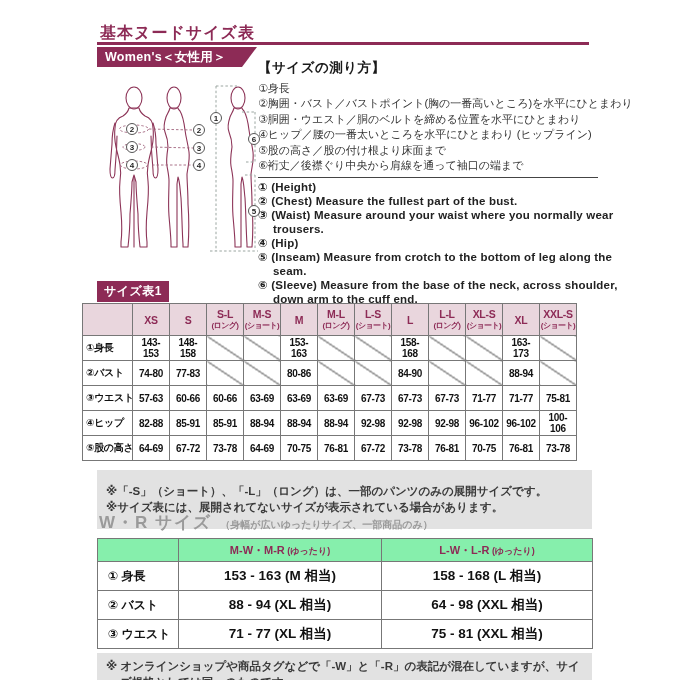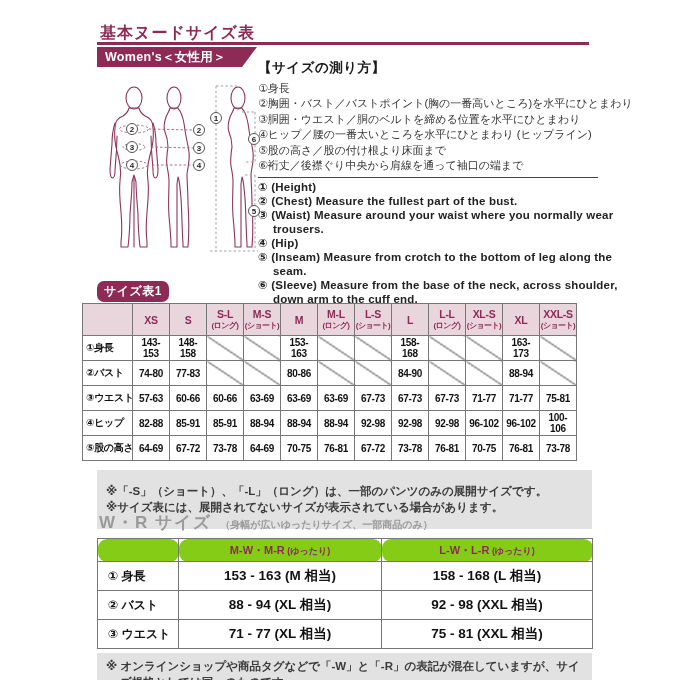--- a/index.html
+++ b/index.html
@@ -21,21 +21,21 @@
   .m-heading{font-size:13.5px;font-weight:bold;color:#1a1a1a;margin-bottom:4px;letter-spacing:.5px;}
   .m-line{font-size:11px;color:#333;line-height:15.4px;white-space:nowrap;}
   .m-divider{border:none;border-top:1px solid #444;margin:4px 0 3px 0;width:340px;}
   .m-line.en{font-size:11.5px;line-height:13.9px;white-space:normal;max-width:358px;
              padding-left:15px;text-indent:-15px;letter-spacing:.2px;color:#222;font-weight:bold;}
 
   .unit{position:absolute;left:420px;top:265px;width:172px;text-align:right;
         font-size:11px;color:#222;}
 
   .badge{position:absolute;left:97px;top:261px;background:#8d2b56;color:#fff;
-         font-size:12px;font-weight:bold;padding:2px 7px;border-radius:7px;letter-spacing:.5px;}
+         font-size:12px;font-weight:bold;padding:2px 7px;border-radius:0;letter-spacing:.5px;}
 
   table{border-collapse:collapse;table-layout:fixed;}
   th,td{border:1px solid #777;box-sizing:border-box;}
 
   .t1{position:absolute;left:82px;top:283px;width:495px;}
   .t1 thead th{background:#e9d6dd;color:#8d2b56;font-weight:bold;font-size:10.5px;
                height:32px;padding:1px 0;letter-spacing:-.3px;vertical-align:middle;}
   .t1 thead .hs{font-size:8px;letter-spacing:-.6px;white-space:nowrap;}
   .t1 tbody td{font-size:10px;font-weight:bold;text-align:center;height:25px;
                color:#111;letter-spacing:-.3px;}
@@ -47,22 +47,22 @@
 
   .notes{position:absolute;left:97px;top:450px;width:495px;background:#e2e2e2;
          padding:14px 9px;box-sizing:border-box;}
   .note-line{font-size:11.5px;font-weight:bold;color:#3a3a3a;line-height:15.5px;white-space:nowrap;}
 
   .wr-head{position:absolute;left:99px;top:491px;}
   .wr-title{font-size:17px;font-weight:bold;color:#9a9a9a;letter-spacing:1.5px;}
   .wr-sub{font-size:10px;font-weight:bold;color:#9a9a9a;margin-left:4px;}
 
   .t2{position:absolute;left:97px;top:518px;width:495px;}
-  .t2 thead th{background:#84cc16;color:#8d2b56;font-weight:bold;font-size:11px;
-               height:23px;vertical-align:middle;border-radius:9px;}
+  .t2 thead th{background:#86efac;color:#8d2b56;font-weight:bold;font-size:11px;
+               height:23px;vertical-align:middle;}
   .t2 .hs2{font-size:9px;}
   .t2 tbody th{background:#fff;font-size:12px;font-weight:bold;color:#111;
                text-align:left;padding-left:10px;height:29px;}
   .t2 tbody td{font-size:13.5px;font-weight:bold;color:#111;text-align:center;}
 
   .footer{position:absolute;left:97px;top:633px;width:495px;background:#e2e2e2;
           padding:6px 9px 8px 9px;box-sizing:border-box;}
   .footer .note-line{white-space:normal;padding-left:14px;text-indent:-14px;}
 </style>
 </head>
@@ -323,21 +323,21 @@
       </thead>
     <tbody>
         <tr>
           <th>① 身長</th>
           <td>153 - 163 (M 相当)</td>
           <td>158 - 168 (L 相当)</td>
         </tr>
         <tr>
           <th>② バスト</th>
           <td>88 - 94 (XL 相当)</td>
-          <td>92 - 98 (XXL 相当)</td>
+          <td>64 - 98 (XXL 相当)</td>
         </tr>
         <tr>
           <th>③ ウエスト</th>
           <td>71 - 77 (XL 相当)</td>
           <td>75 - 81 (XXL 相当)</td>
         </tr>
       </tbody>
   </table>
 
   <div class="footer">

